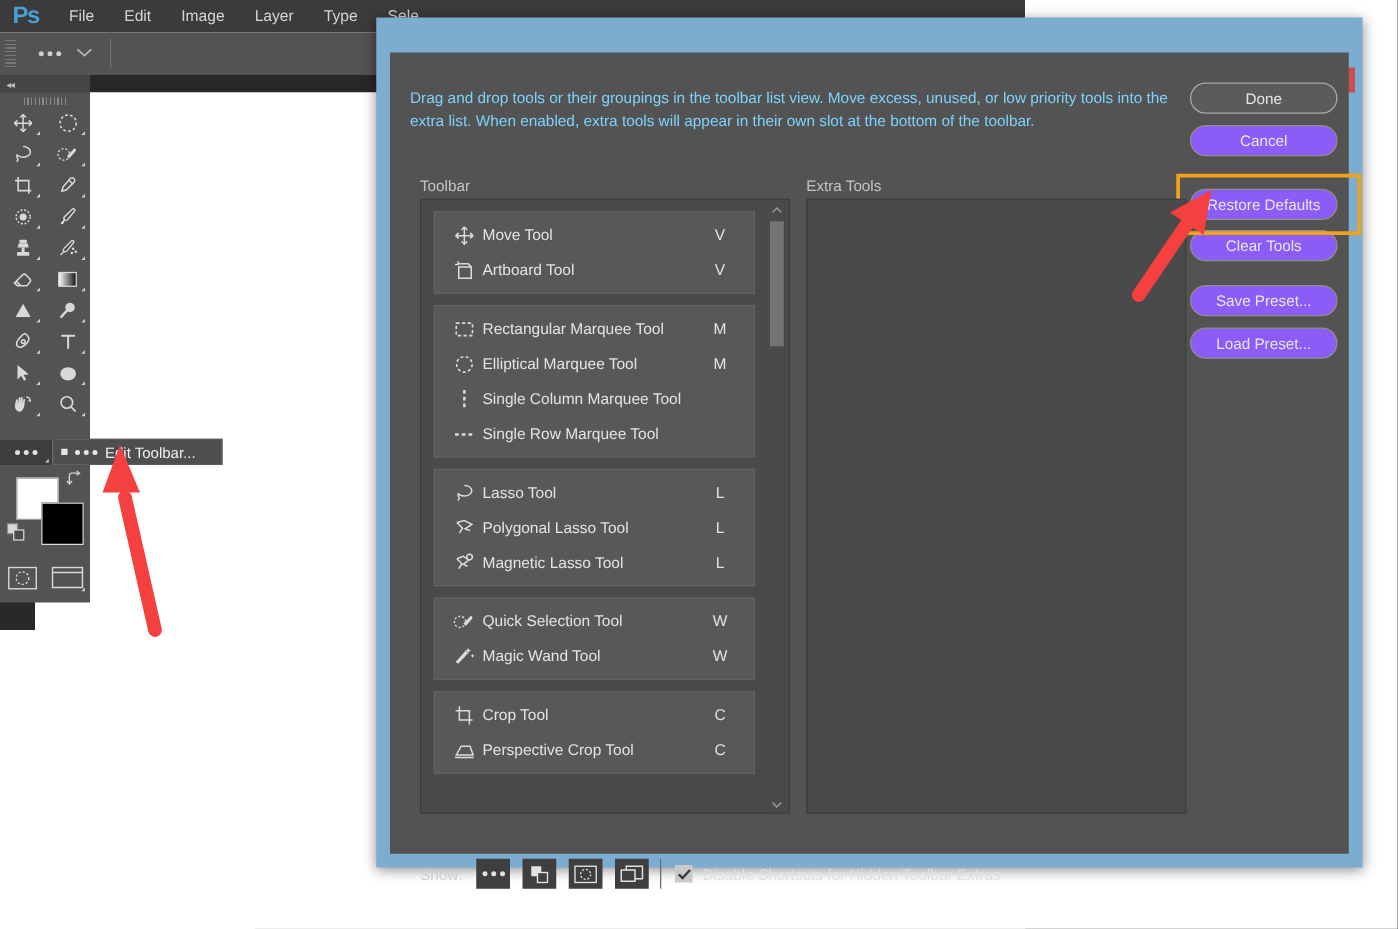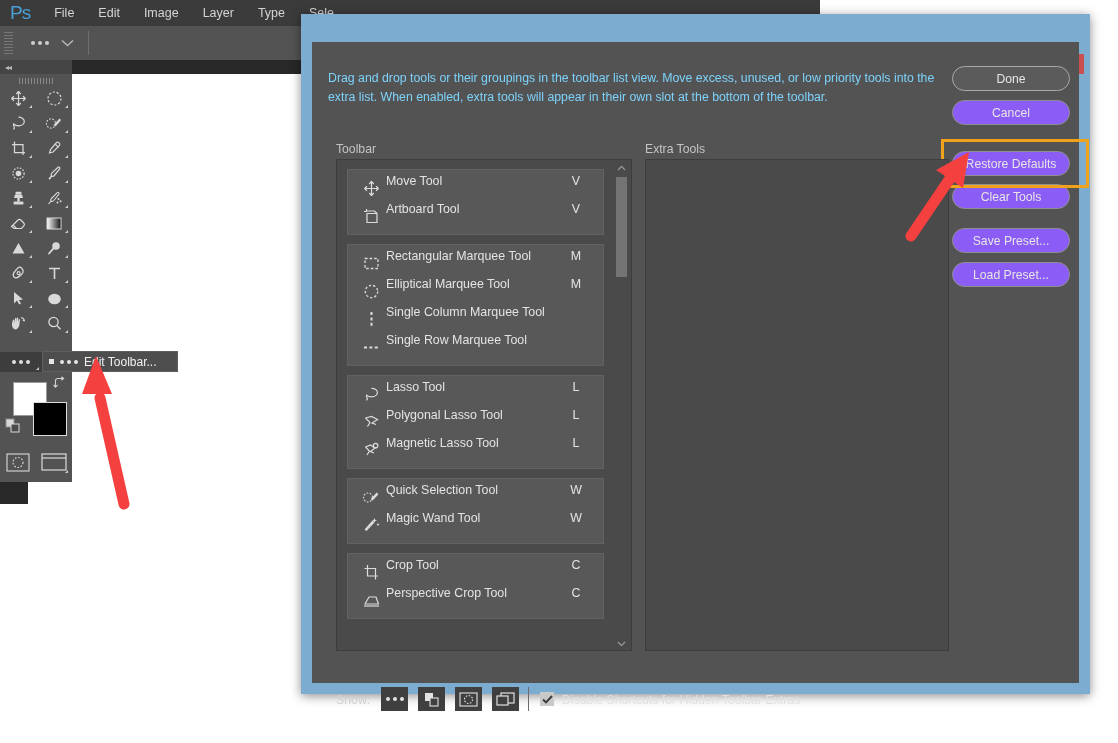--- a/index.html
+++ b/index.html
@@ -13,21 +13,21 @@
   }
 
   
   #ps-app{position:absolute;left:0;top:0;width:820px;height:743px;background:#ffffff;}
 
   .ps-menubar{
     position:absolute;left:0;top:0;width:820px;height:26px;
     background:#3b3b3b;display:flex;align-items:center;
   }
   .ps-logo{
-    color:#4a9fd5;font-weight:normal;font-size:19px;letter-spacing:-1px;
+    color:#4a9fd5;font-weight:bold;font-size:19px;letter-spacing:-1px;
     padding:0 12px 0 10px;font-family:"Liberation Sans", sans-serif;
   }
   .ps-menu-item{
     color:#d4d4d4;font-size:12.5px;padding:0 12px;line-height:26px;
   }
 
   .ps-optionsbar{
     position:absolute;left:0;top:26px;width:820px;height:34px;
     background:#535353;display:flex;align-items:center;
   }
@@ -164,21 +164,21 @@
   }
 
   #tool-list{
     position:absolute;left:0;top:0;width:277px;height:492px;overflow:hidden;
   }
   .tool-group{
     margin:9px 10px 0 10px;background:#585858;border:1px solid #626262;
     box-sizing:border-box;padding:4px 0;
   }
   .tool-row{
-    height:28px;display:flex;padding:0 0 0 8px;box-sizing:border-box;
+    height:28px;display:flex;align-items:center;padding:0 0 0 8px;box-sizing:border-box;
     cursor:pointer;
   }
   .tool-ic{width:30px;display:flex;align-items:center;justify-content:center;flex:0 0 30px;}
   .tool-name{color:#e3e3e3;font-size:12.4px;flex:1;}
   .tool-key{color:#e3e3e3;font-size:12.4px;width:30px;text-align:center;margin-right:12px;}
 
   
   #list-scroll{
     position:absolute;right:1px;top:1px;width:17px;height:490px;background:#4a4a4a;
   }

